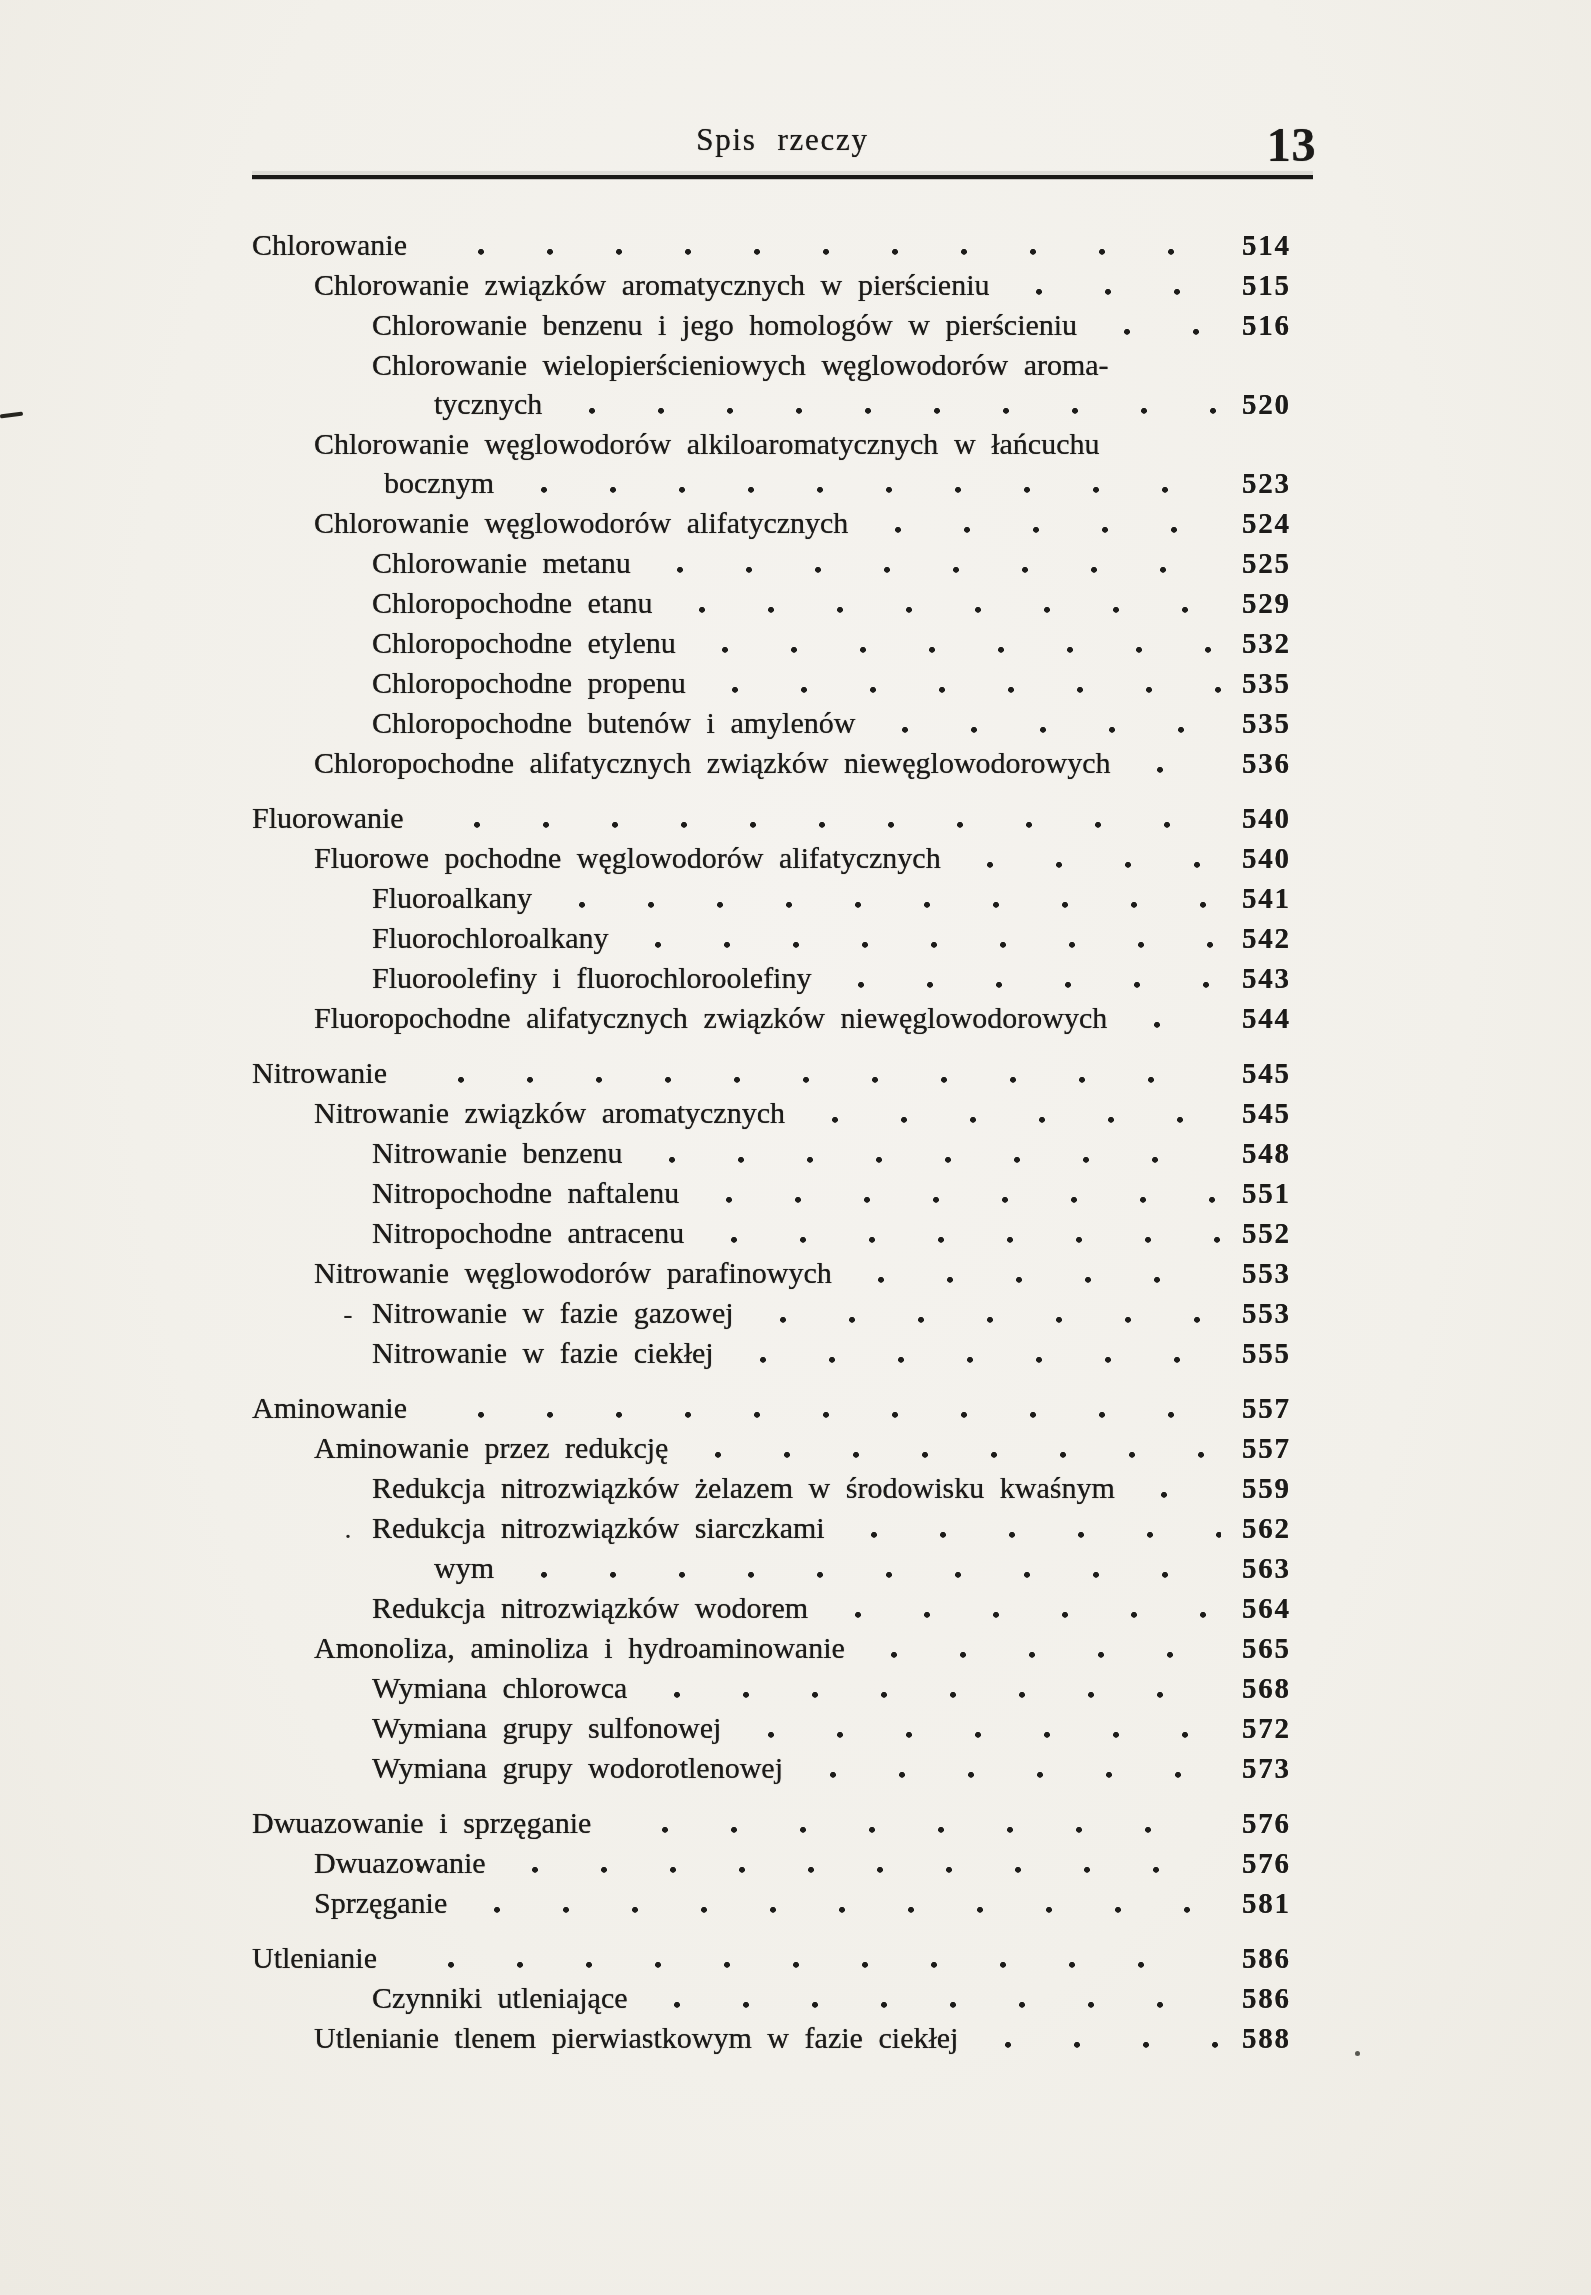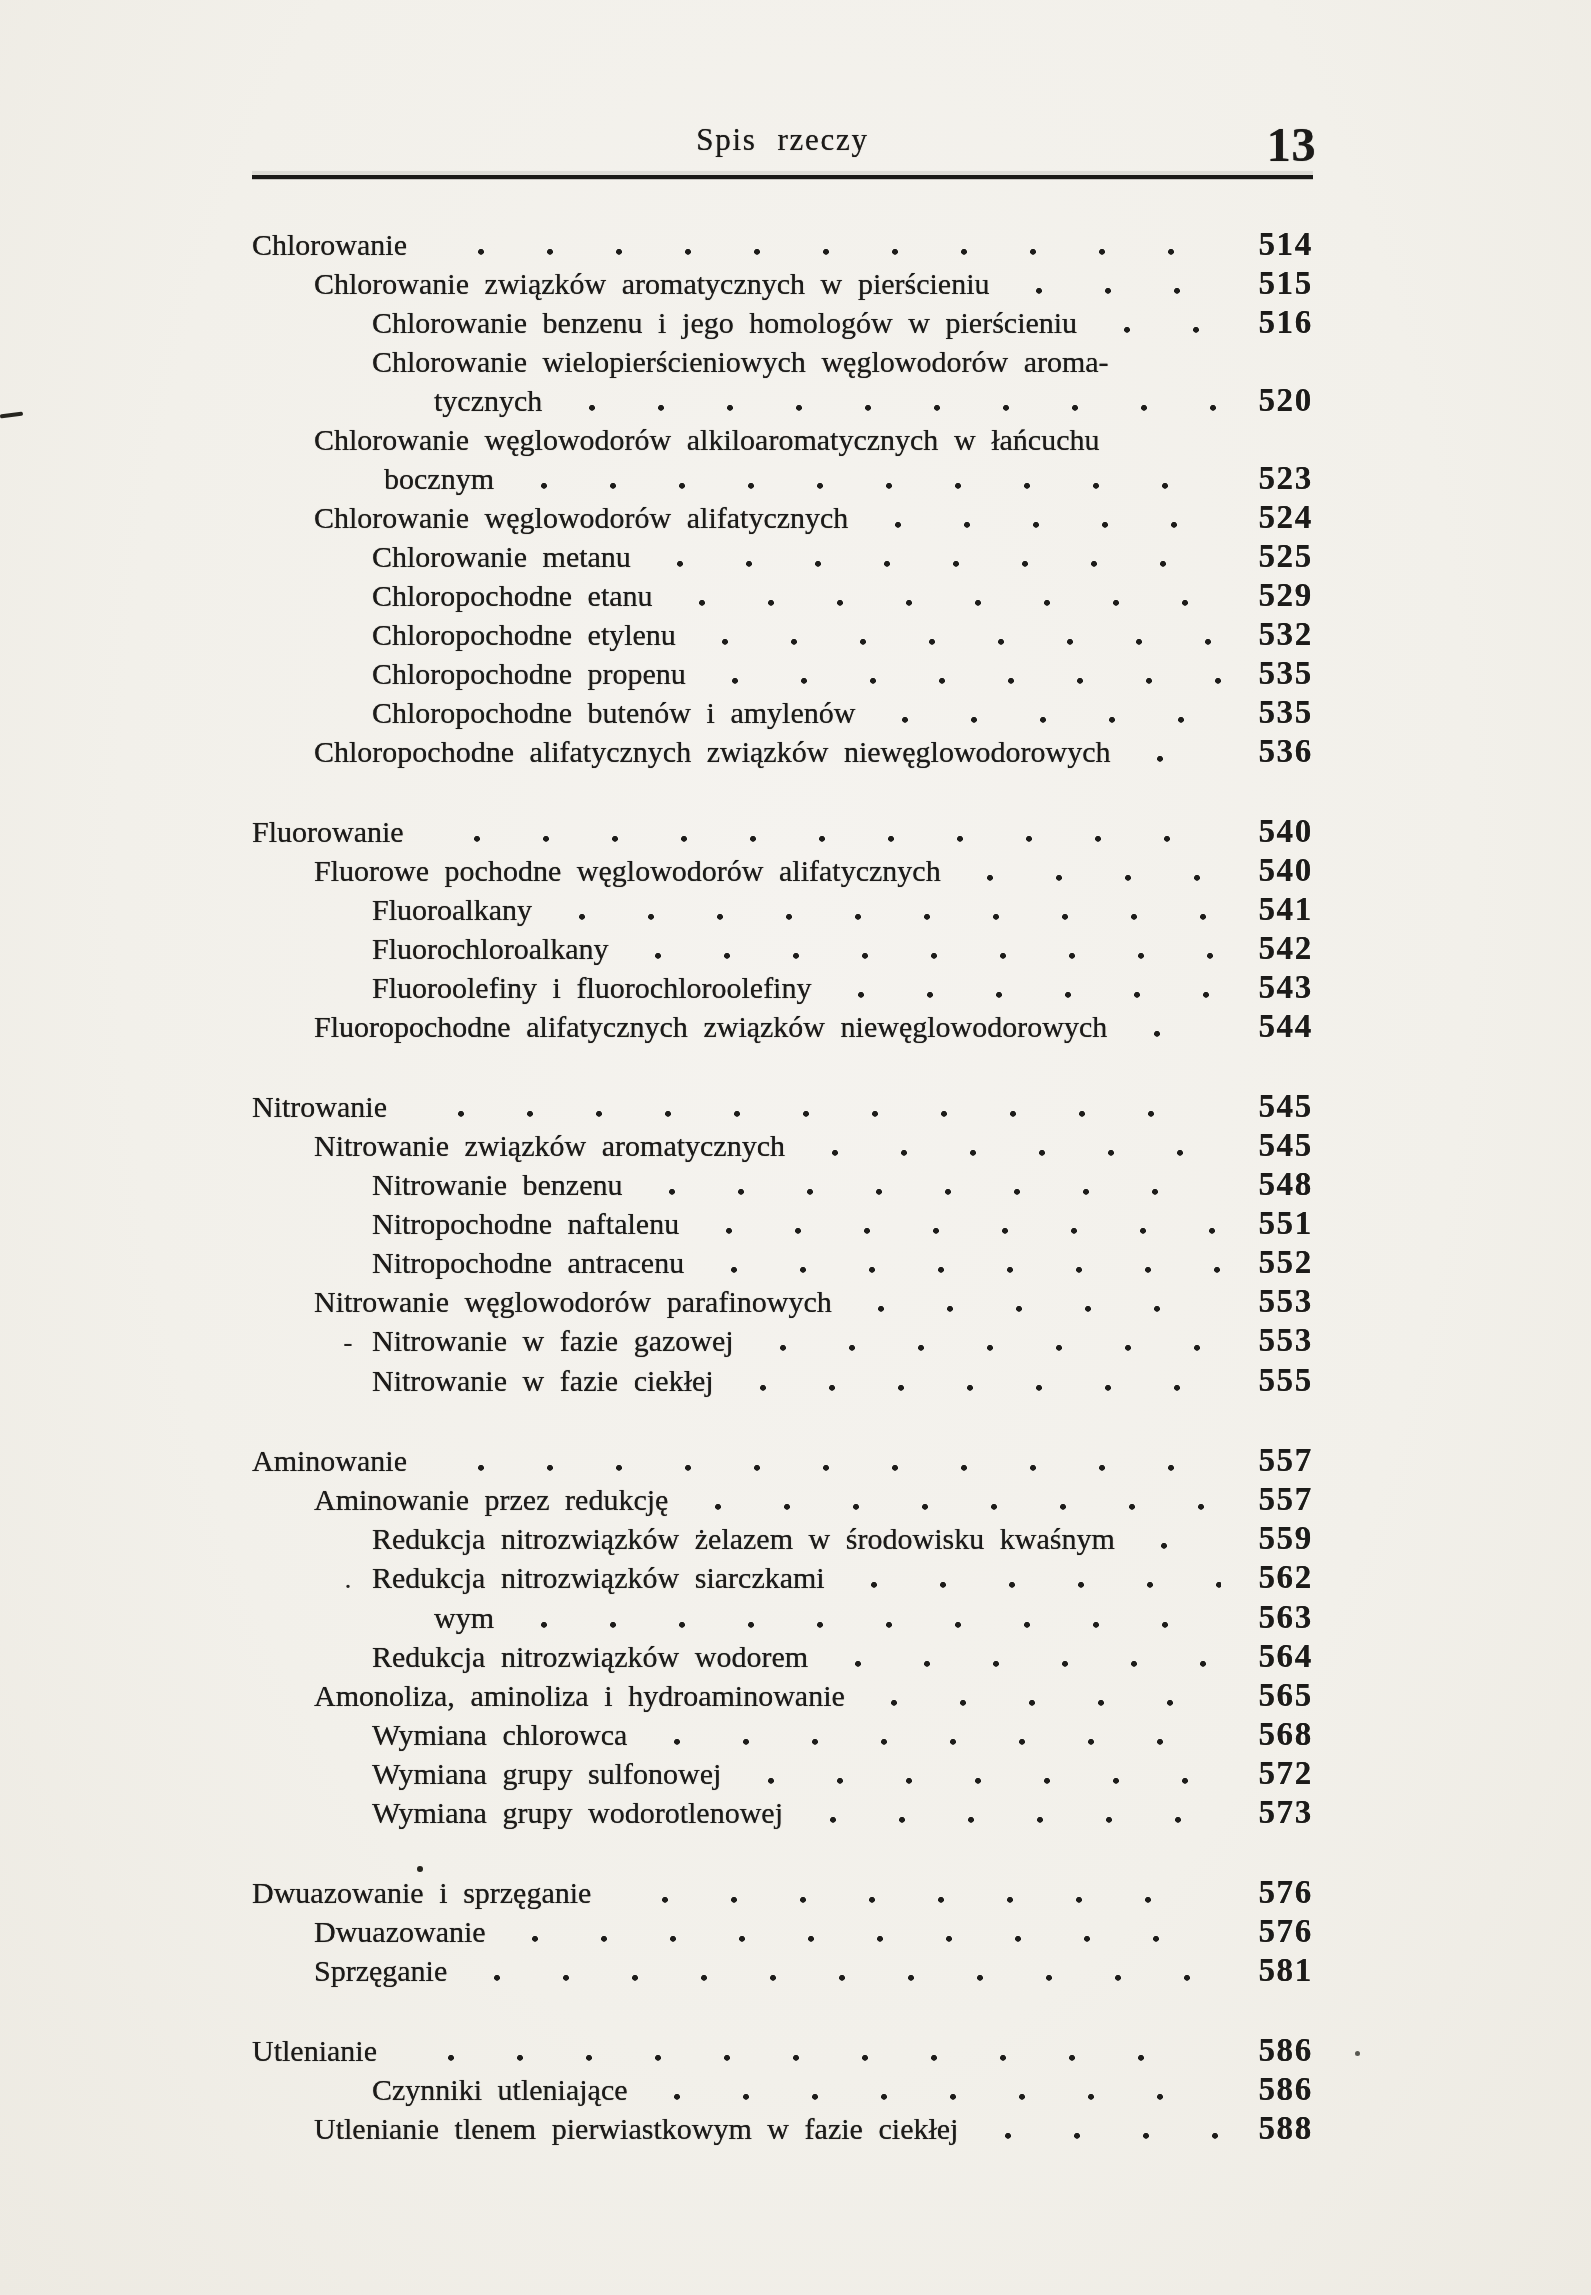--- a/index.html
+++ b/index.html
@@ -25,21 +25,21 @@
     position:absolute;right:-3.3px;top:-5px;
     font-size:48px;font-weight:bold;letter-spacing:0.8px;
     text-shadow:0 0 0.7px rgba(20,20,18,.8);
   }
   .rule{
     height:3.3px;background:#1a1917;margin-top:8.3px;
     box-shadow:0 -4.1px 0 rgba(40,38,34,.10), 0 0.8px 0 rgba(26,25,24,.25);
   }
   
   .toc{margin-top:46px;}
-  .section{margin-top:41px;}
+  .section{margin-top:15px;}
   .section:first-child{margin-top:0;}
   .row{
     display:flex;align-items:baseline;position:relative;
     line-height:39px;font-size:30px;word-spacing:.27em;white-space:nowrap;
   }
   .ind0{padding-left:0;gap:24px;}
   .ind1{padding-left:62px;}
   .ind2{padding-left:120px;}
   .ind3{padding-left:132px;}
   .ind4{padding-left:182px;}
@@ -50,22 +50,22 @@
   }
   .leader{flex:1 1 auto;min-width:0;height:9px;}
   .leader.dots{
     margin:0 21.5px 0 11.6px;
     background-image:radial-gradient(circle at 5px 5.8px, #1d1c1a 2.6px, rgba(0,0,0,0) 3.2px);
     background-size:69px 9px;
     background-repeat:repeat-x;
     background-position:33px 0;
   }
   .pg{
-    flex:0 0 auto;min-width:71px;text-align:right;
-    font-weight:bold;font-size:33px;letter-spacing:1.7px;
+    flex:0 0 auto;min-width:71px;
+    font-weight:bold;font-size:29px;letter-spacing:1.7px;
     text-shadow:0 0 0.6px rgba(0,0,0,.7);
   }
   .pg:empty{min-width:0;}
   
   .artifact{position:absolute;background:#26251f;}
   .a-dash{left:0px;top:413px;width:23px;height:4.1px;border-radius:1.7px;transform:rotate(-7deg);}
   .a-dot1{left:417px;top:1866px;width:5.8px;height:5.8px;border-radius:50%;}
   .a-dot2{left:1355px;top:2051px;width:5px;height:5px;border-radius:50%;opacity:.75;}
 </style>
 </head>

